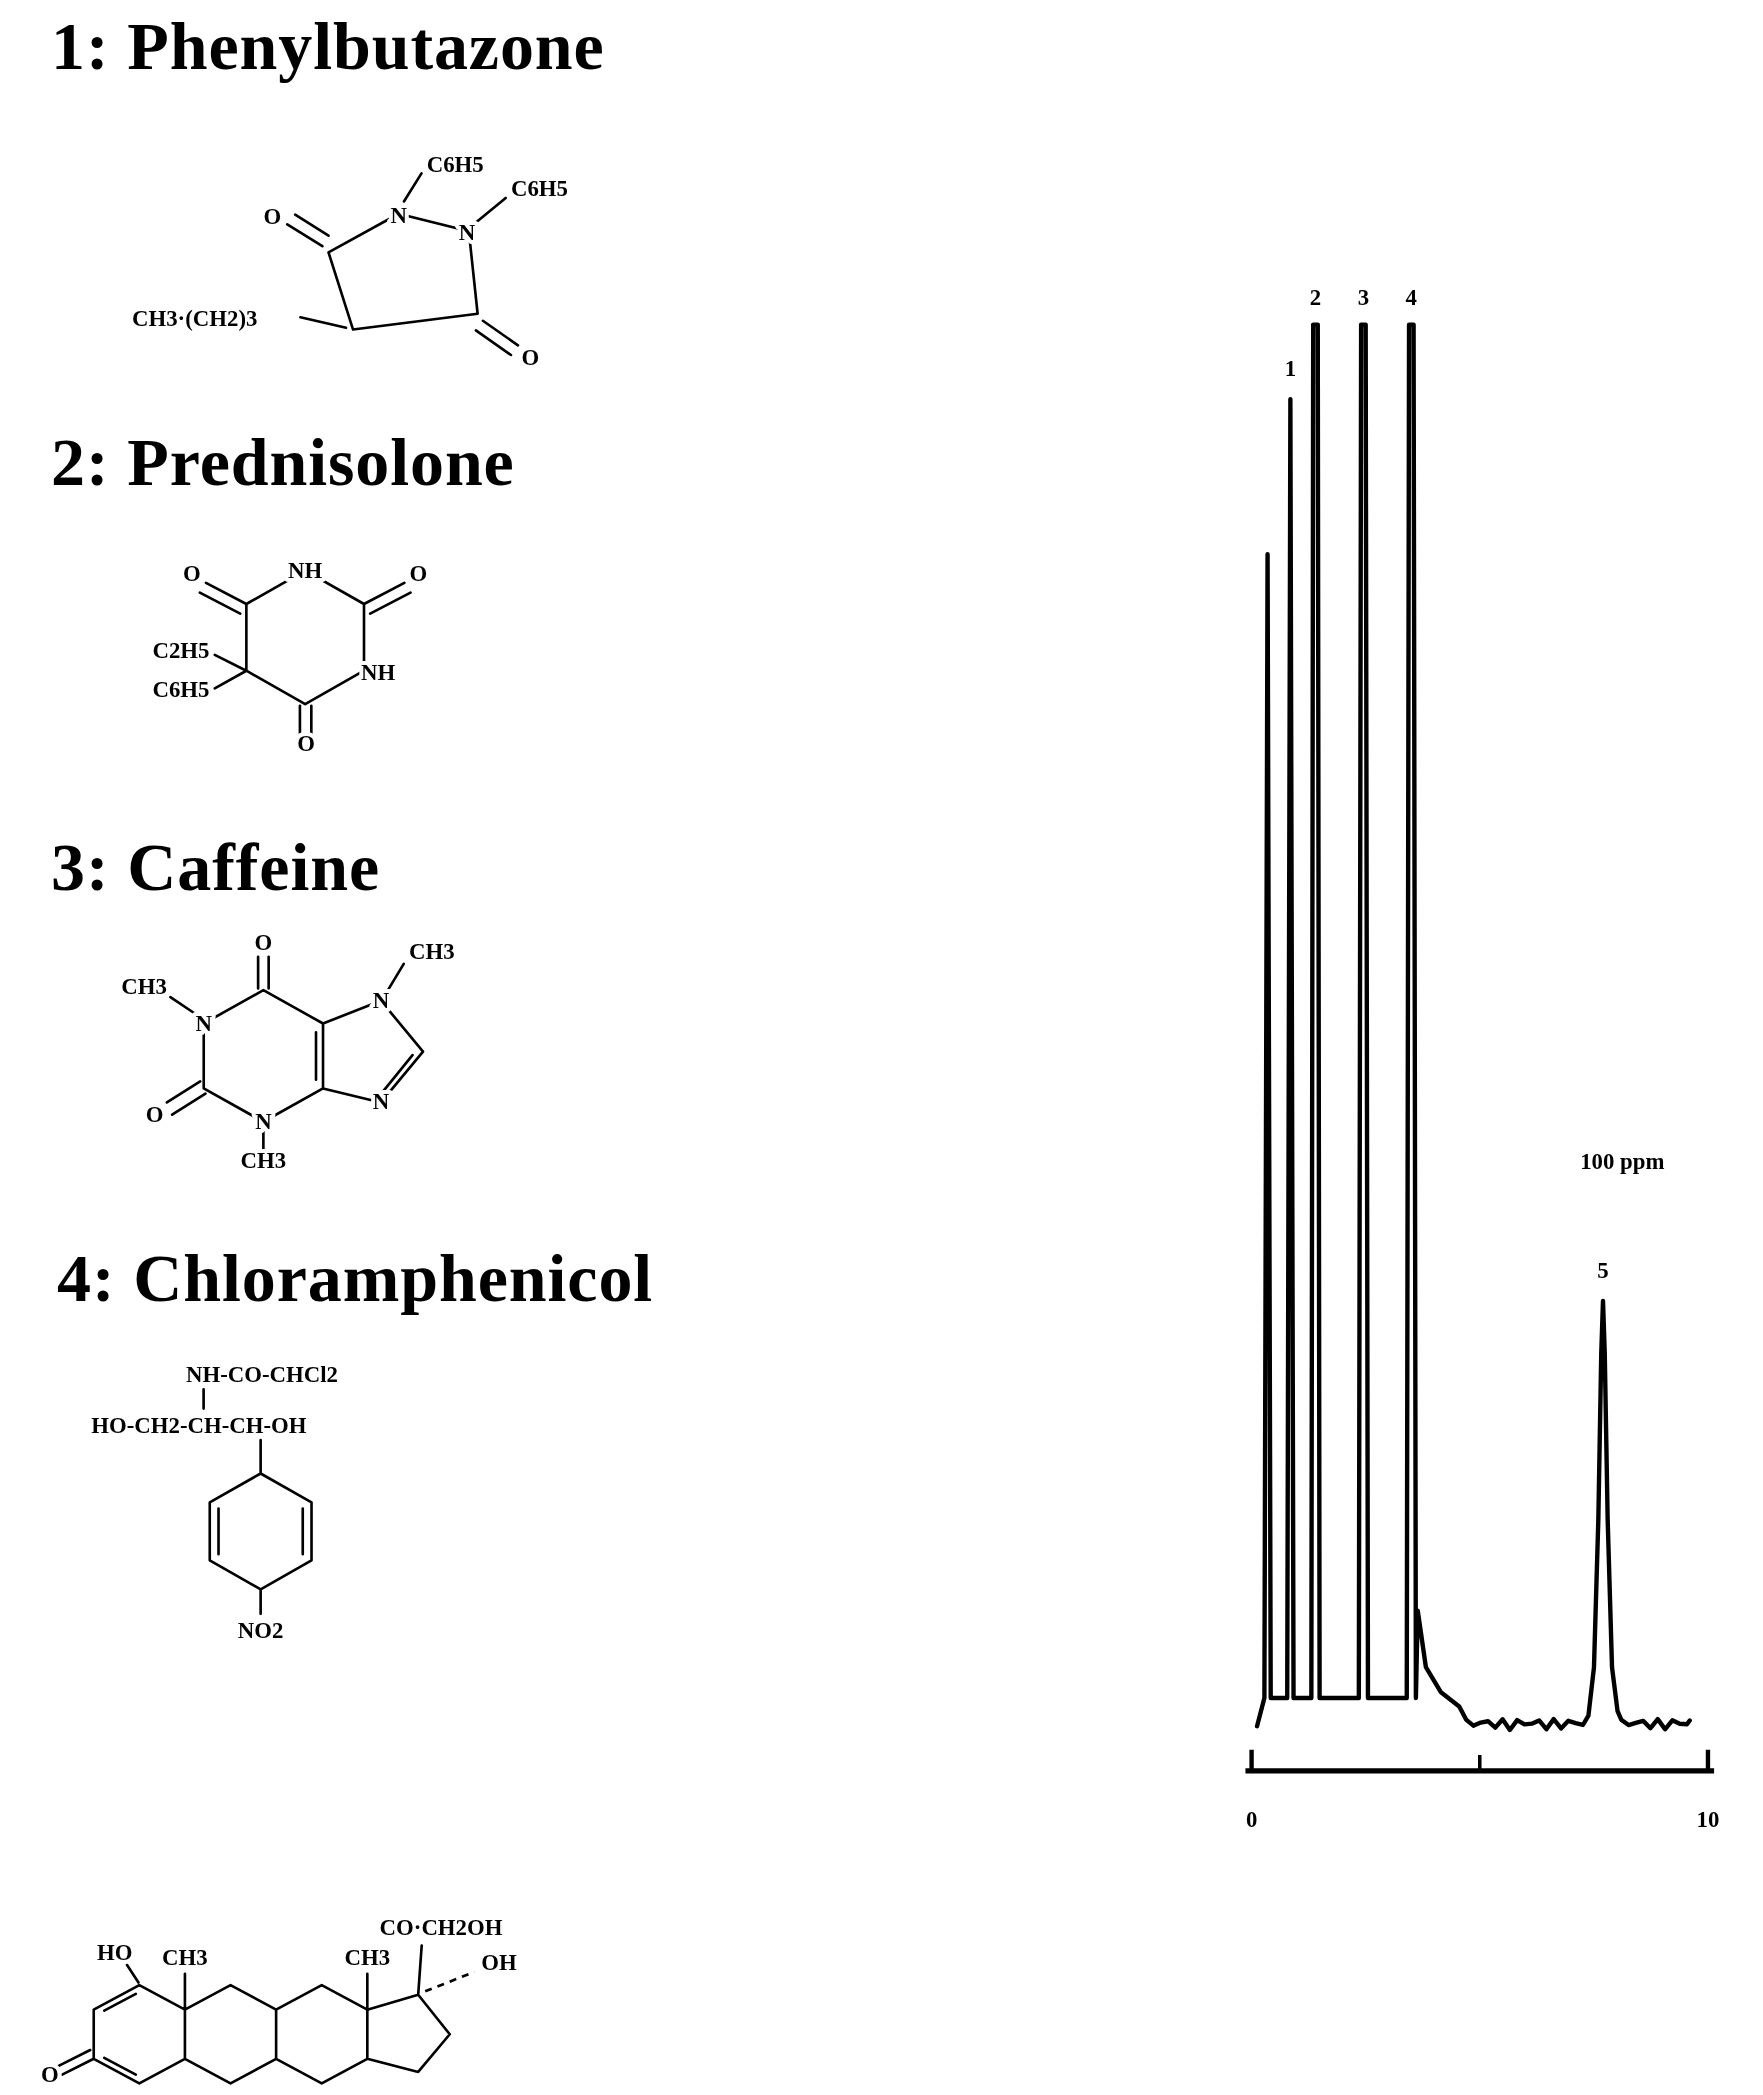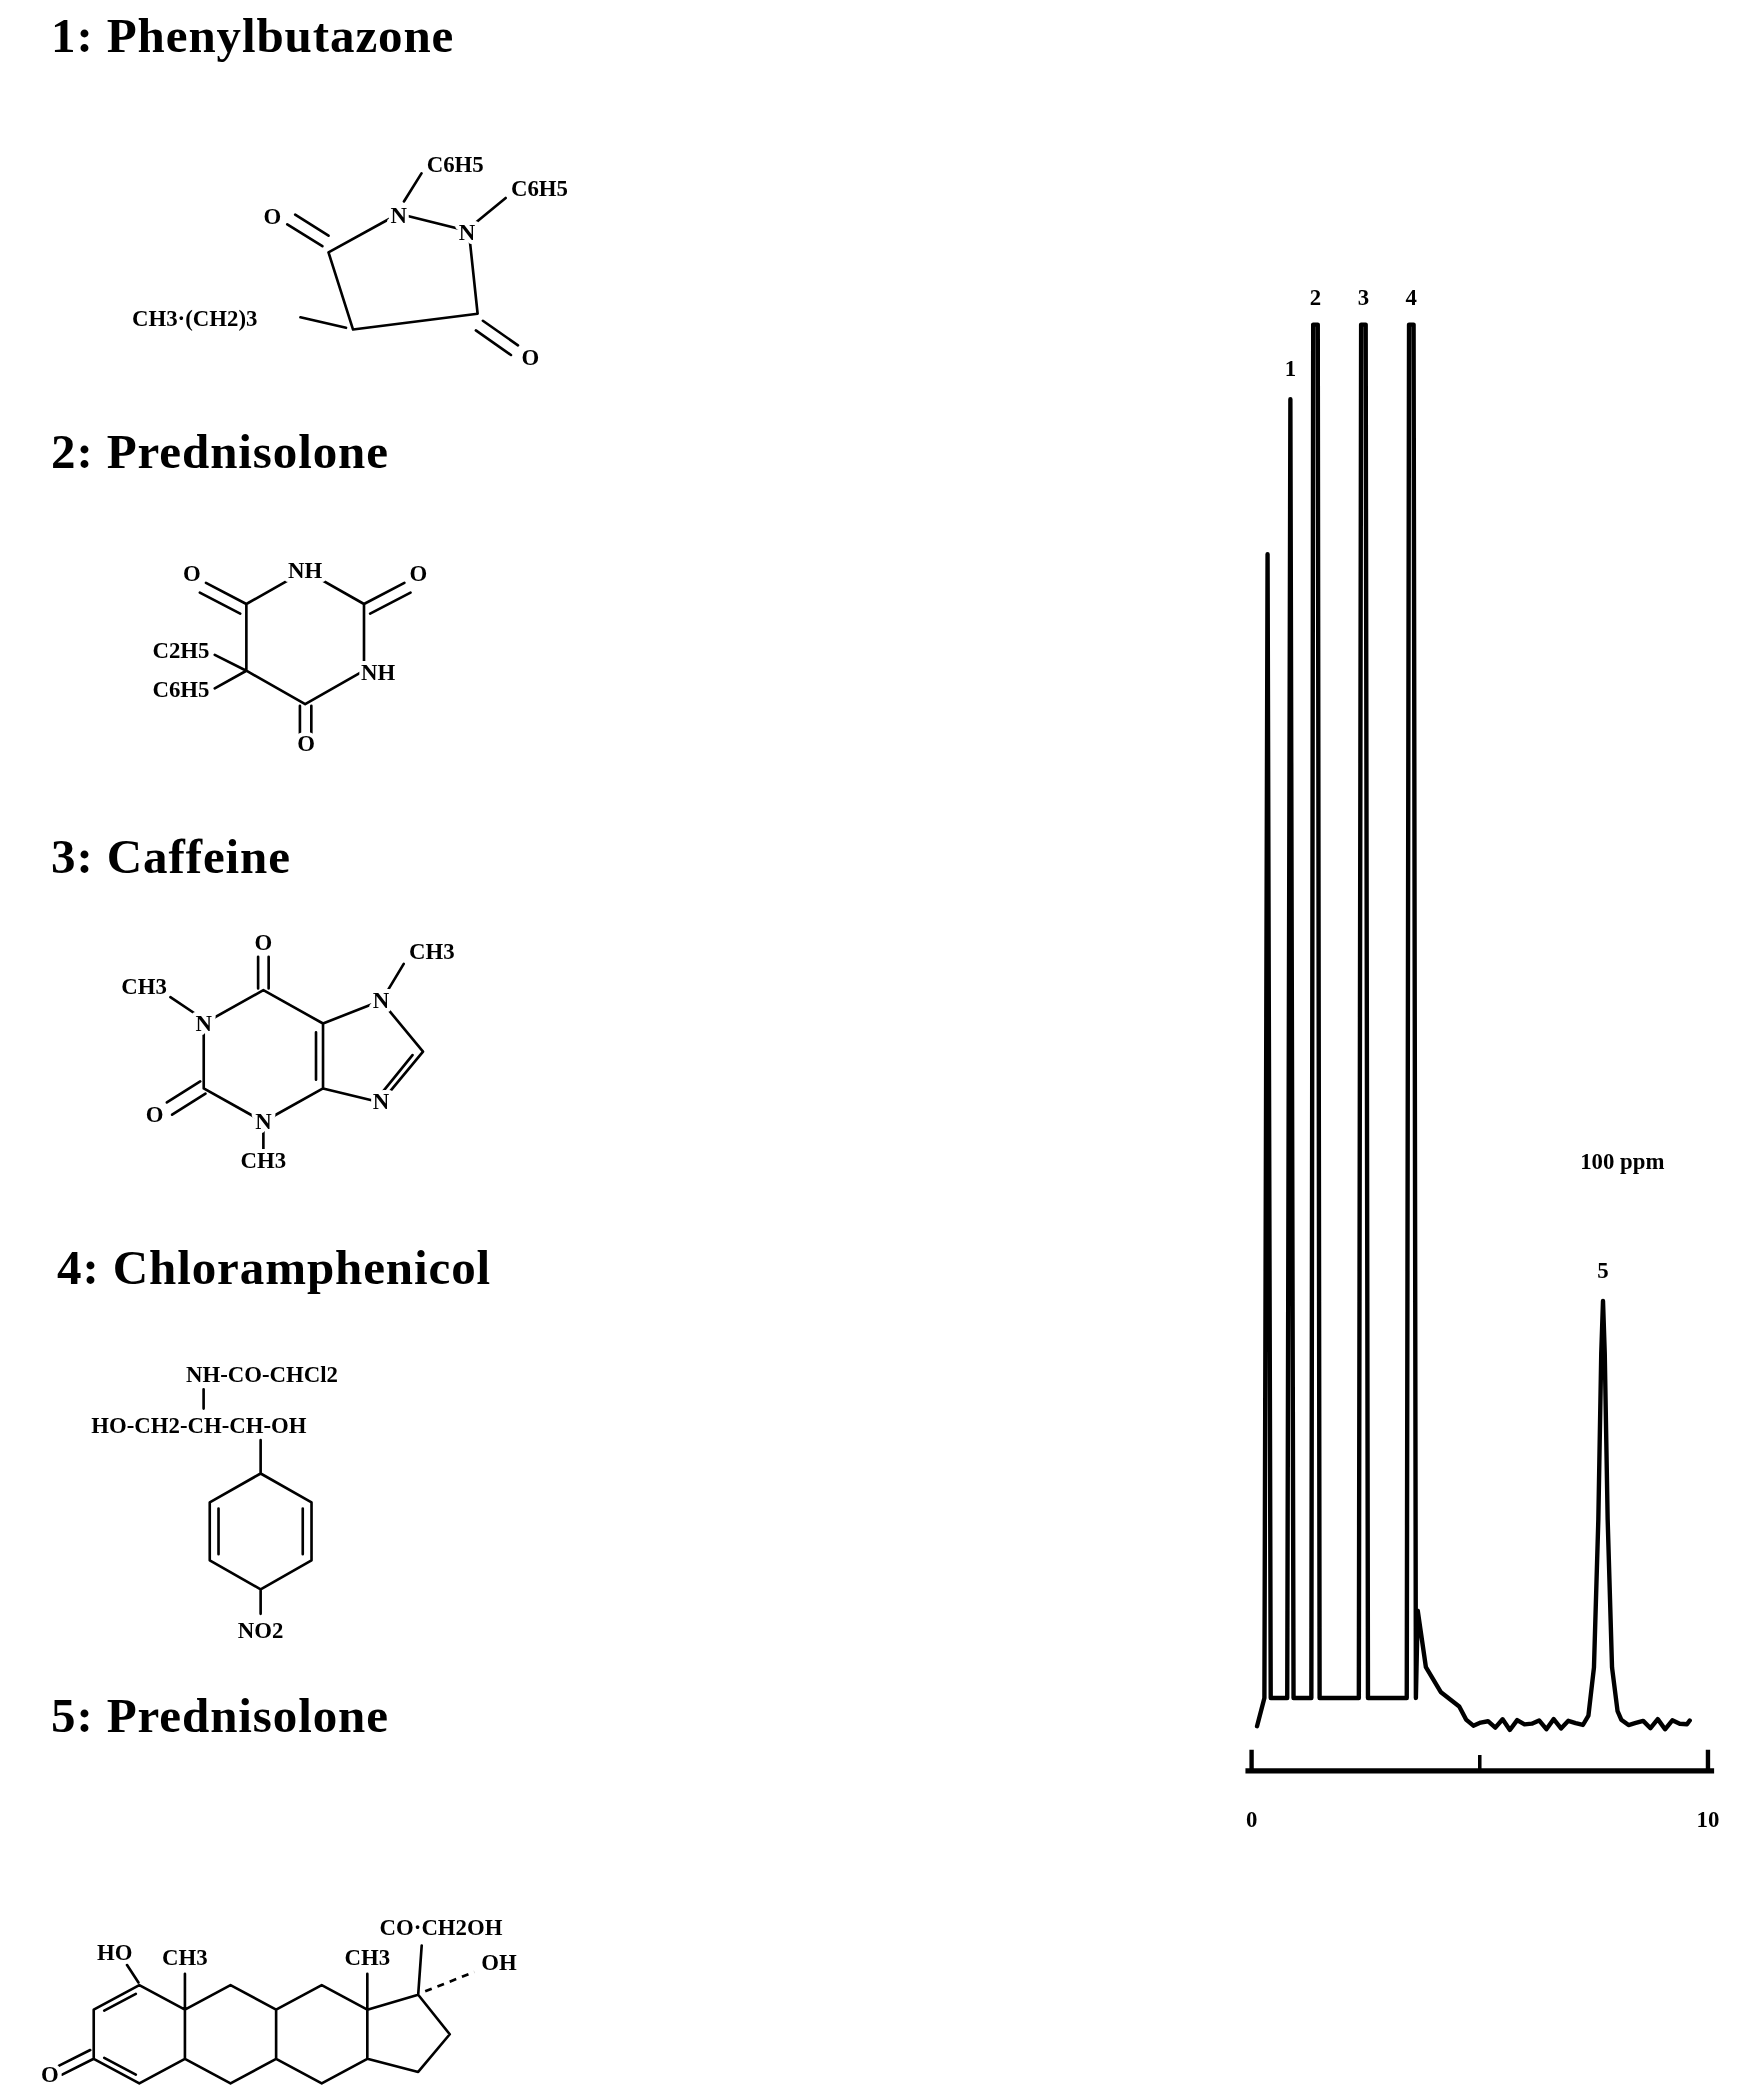--- a/index.html
+++ b/index.html
@@ -6,21 +6,21 @@
   .page{
     position:relative;
     width:1764px;height:2095px;
     background:#ffffff;
     font-family:"Liberation Serif",serif;
     color:#000;
     overflow:hidden;
   }
   .compound-label{
     position:absolute;
-    font-size:49px;
+    font-size:68px;
     font-weight:bold;
     white-space:nowrap;
     letter-spacing:0.9px;
   }
   svg.structure, svg.chromo{position:absolute;overflow:visible;}
   svg .bonds{stroke:#000;stroke-width:3;fill:none;stroke-linecap:round;stroke-linejoin:round;}
   svg .dashed{stroke:#000;stroke-width:3;fill:none;stroke-dasharray:8 7;}
   svg text{
     fill:#000;
     font-family:"Liberation Serif",serif;
@@ -103,21 +103,20 @@
     <path class="bonds" d="M150,40 L150,62
          M215,98 L215,136
          M215,136 L273,169 L273,235 L215,268 L157,235 L157,169 Z
          M167,176 L167,228 M263,176 L263,228
          M215,268 L215,296"></path>
     <text x="130" y="32">NH-CO-CHCl2</text>
     <text x="22" y="90">HO-CH2-CH-CH-OH</text>
     <text x="215" y="324" text-anchor="middle">NO2</text>
   </svg>
 
-  <div class="compound-label" style="left:51px;top:1687px">5: Prednisolone</div>
 
   <svg class="structure" style="left:32px;top:1751px" width="547" height="342" viewBox="0 0 623 390">
     <path class="bonds" d="M70,295 L122,267 L174,295 L174,351 L122,379 L70,351 Z
          M174,295 L226,267 L278,295 L278,351 L226,379 L174,351
          M278,295 L330,267 L382,295 L382,351 L330,379 L278,351
          M382,295 L440,278 L476,323 L440,366 L382,351
          M70,351 L34,369 M66,341 L30,359
          M82,296 L118,277 M82,350 L118,369
          M174,295 L174,254
          M108,244 L121,264

